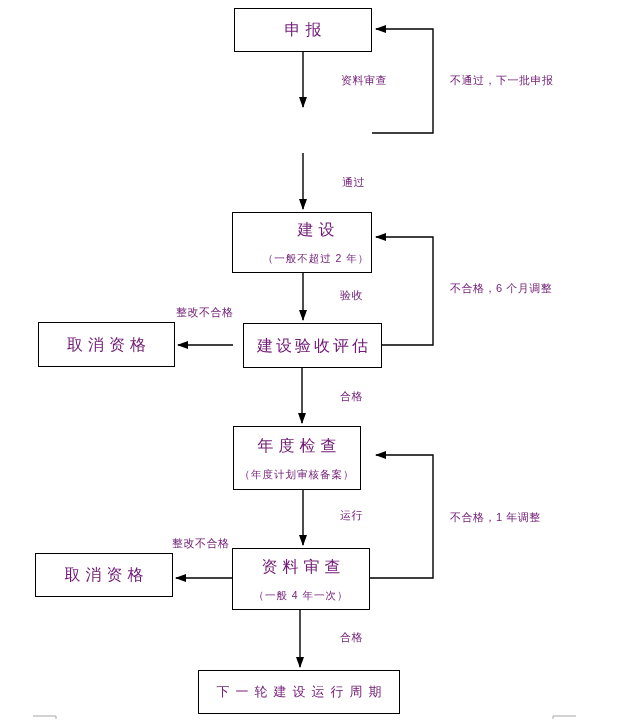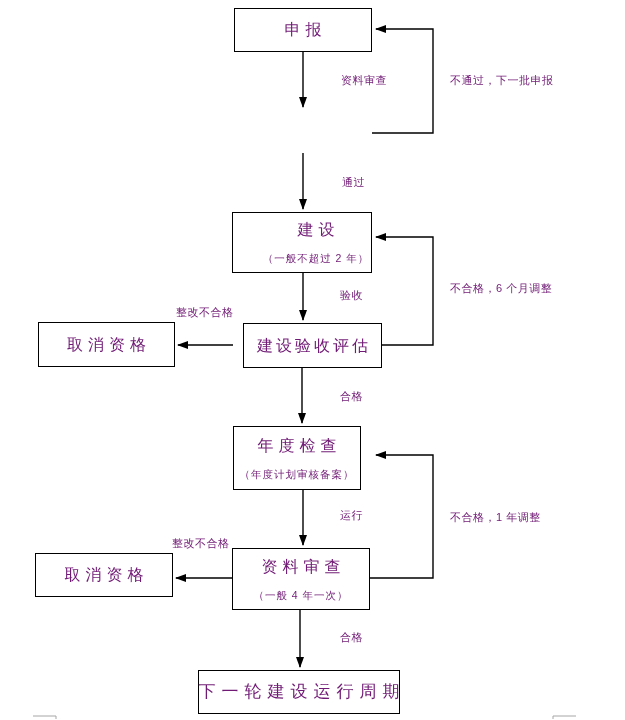--- a/index.html
+++ b/index.html
@@ -37,21 +37,21 @@
   }
   .node .title.tight { letter-spacing: 3px; text-indent: 3px; }
   .node .subtitle {
     font-size: 10.5px;
     letter-spacing: 1px;
     line-height: 14px;
     margin-top: 11px;
     white-space: nowrap;
   }
   .node.final .title {
-    font-size: 17px;
+    font-size: 13px;
     letter-spacing: 6px;
     text-indent: 6px;
   }
   .elabel {
     position: absolute;
     font-size: 11px;
     line-height: 13px;
     white-space: nowrap;
     letter-spacing: 0.5px;
   }

